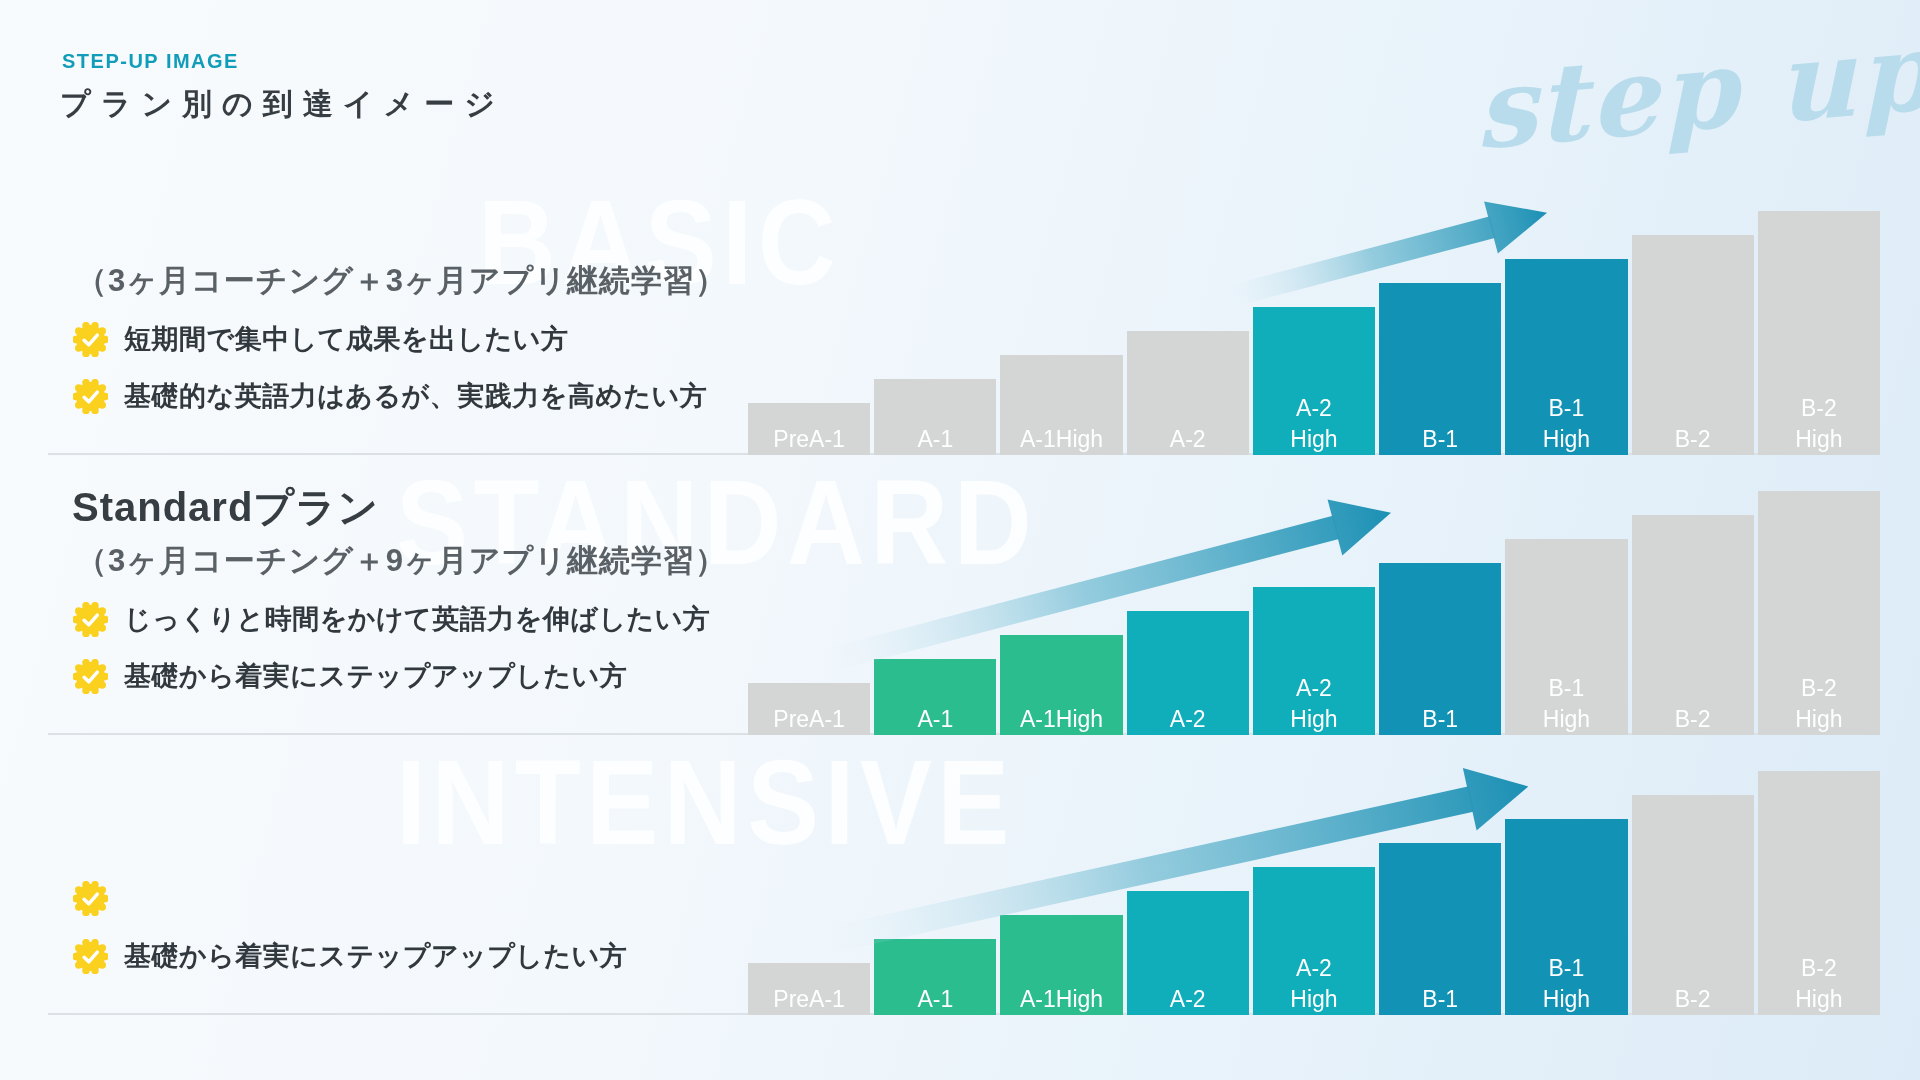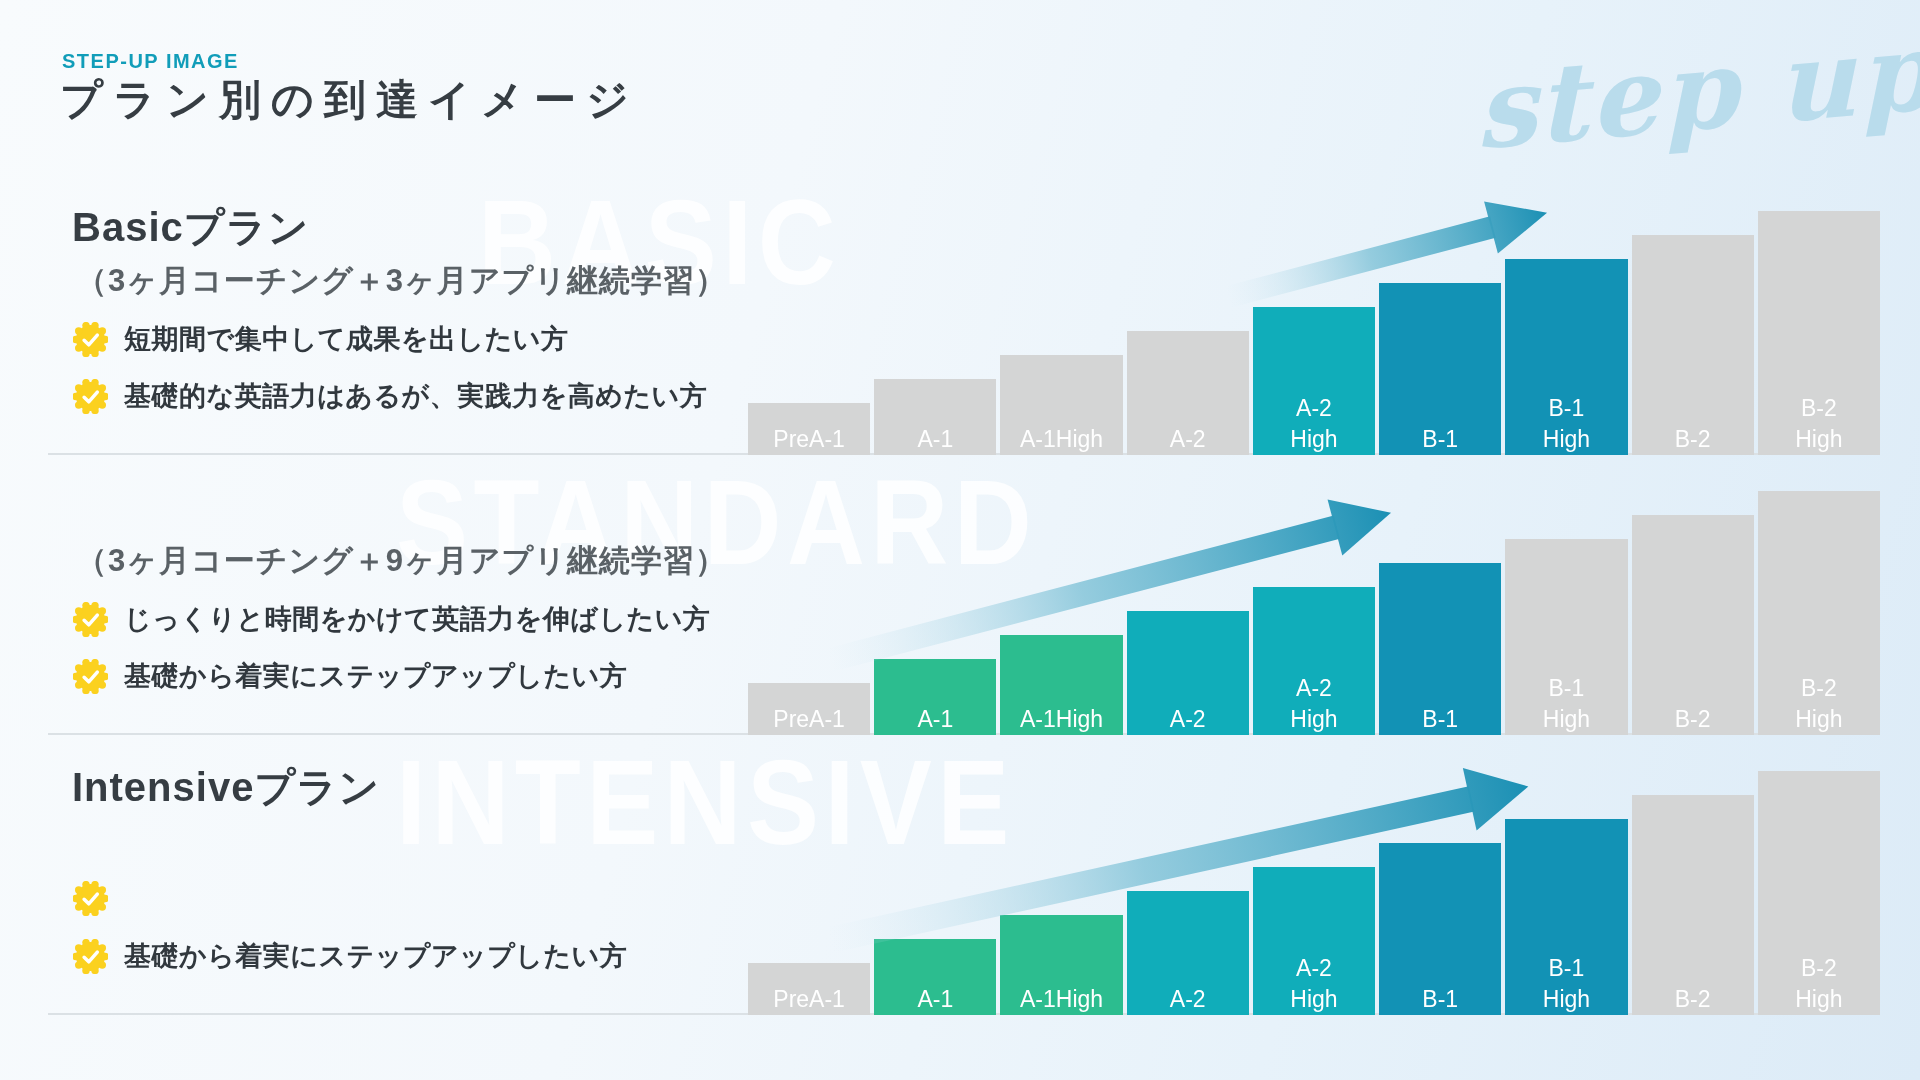--- a/index.html
+++ b/index.html
@@ -8,21 +8,21 @@
     font-family:"Liberation Sans","DejaVu Sans",sans-serif;
     background:linear-gradient(105deg,#f8fbfd 0%,#f3f8fc 38%,#e7f2fa 70%,#dcebf7 100%);
     --accent-teal:#119db9; --bar-gray:#d4d5d5; --bar-green:#2cbd8f;
     --bar-teal:#10adba; --bar-blue:#1292b5; --badge-yellow:#fbd11f;
     --arrow-teal:#1b90b4; --title-dark:#363d43; --subtitle-gray:#5a6166;
     --bullet-dark:#31383e; --watermark-white:rgba(255,255,255,0.82);
     --divider:#dbe1e5; --script-blue:#b9dcec;
   }
   .eyebrow{position:absolute;left:62px;top:50px;font-size:20px;font-weight:700;
     letter-spacing:1.5px;color:var(--accent-teal);}
-  .page-title{position:absolute;left:60px;top:72px;font-size:42px;font-weight:700;
+  .page-title{position:absolute;left:60px;top:84px;font-size:30px;font-weight:700;
     letter-spacing:10px;color:var(--title-dark);text-align:center;}
   .script-decor{position:absolute;left:1482px;top:28px;width:430px;
     font-family:"DejaVu Serif","Liberation Serif",serif;font-style:italic;font-weight:700;
     font-size:108px;color:var(--script-blue);transform:rotate(-5deg) skewX(-6deg);
     letter-spacing:2px;white-space:nowrap;}
   .plan{position:absolute;left:0;width:1920px;height:287px;}
   .plan.basic{top:168px;} .plan.standard{top:448px;} .plan.intensive{top:728px;}
   .watermark{position:absolute;top:14px;font-size:120px;line-height:120px;font-weight:700;
     color:var(--watermark-white);letter-spacing:6px;transform:scaleX(.9);transform-origin:left;
     white-space:nowrap;z-index:1;}
@@ -56,21 +56,20 @@
 </style>
 </head>
 <body style="--accent-teal: #119db9; --title-dark: #363d43; --subtitle-gray: #5a6166; --bullet-dark: #31383e; --bar-gray: #d4d5d5; --bar-green: #2cbd8f; --bar-teal: #10adba; --bar-blue: #1292b5; --badge-yellow: #fbd11f; --arrow-teal: #1b90b4; --watermark-white: rgba(255,255,255,0.82); --script-blue: #b9dcec; --divider: #dbe1e5;">
 
 <div class="eyebrow">STEP-UP IMAGE</div>
 <div class="page-title">プラン別の到達イメージ</div>
 <div class="script-decor">step up</div>
 
 <section class="plan basic">
   <div class="watermark">BASIC</div>
-  <div class="plan-title">Basicプラン</div>
   <div class="plan-subtitle">（3ヶ月コーチング＋3ヶ月アプリ継続学習）</div>
   <div class="bullet b1">
     <svg class="badge" viewBox="0 0 34 34">
       <g class="badge-bg">
           <circle cx="17" cy="17" r="14.2"></circle>
       <circle cx="31.2" cy="17" r="3.6"></circle>
           <circle cx="28.49" cy="25.35" r="3.6"></circle>
           <circle cx="21.39" cy="30.5" r="3.6"></circle>
       <circle cx="12.61" cy="30.5" r="3.6"></circle>
           <circle cx="5.51" cy="25.35" r="3.6"></circle>
@@ -162,20 +161,21 @@
     </linearGradient>
       </defs>
     <rect x="0" y="20" width="274" height="22" fill="url(#g0)"></rect>
     <polygon points="272,4 330,31 272,58" fill="url(#g0)"></polygon>
   </svg>
   <div class="divider"></div>
 </section>
 
 <section class="plan standard">
   <div class="watermark">STANDARD</div>
+  <div class="plan-title">Standardプラン</div>
   <div class="plan-subtitle">（3ヶ月コーチング＋9ヶ月アプリ継続学習）</div>
   <div class="bullet b1">
     <svg class="badge" viewBox="0 0 34 34">
       <g class="badge-bg">
           <circle cx="17" cy="17" r="14.2"></circle>
       <circle cx="31.2" cy="17" r="3.6"></circle>
           <circle cx="28.49" cy="25.35" r="3.6"></circle>
           <circle cx="21.39" cy="30.5" r="3.6"></circle>
       <circle cx="12.61" cy="30.5" r="3.6"></circle>
           <circle cx="5.51" cy="25.35" r="3.6"></circle>
@@ -267,21 +267,20 @@
     </linearGradient>
       </defs>
     <rect x="0" y="21" width="524" height="24" fill="url(#g1)"></rect>
     <polygon points="522,4 580,33 522,62" fill="url(#g1)"></polygon>
   </svg>
   <div class="divider"></div>
 </section>
 
 <section class="plan intensive">
   <div class="watermark">INTENSIVE</div>
-  <div class="plan-title">Intensiveプラン</div>
   <div class="bullet b1">
     <svg class="badge" viewBox="0 0 34 34">
       <g class="badge-bg">
           <circle cx="17" cy="17" r="14.2"></circle>
       <circle cx="31.2" cy="17" r="3.6"></circle>
           <circle cx="28.49" cy="25.35" r="3.6"></circle>
           <circle cx="21.39" cy="30.5" r="3.6"></circle>
       <circle cx="12.61" cy="30.5" r="3.6"></circle>
           <circle cx="5.51" cy="25.35" r="3.6"></circle>
           <circle cx="2.8" cy="17" r="3.6"></circle>

